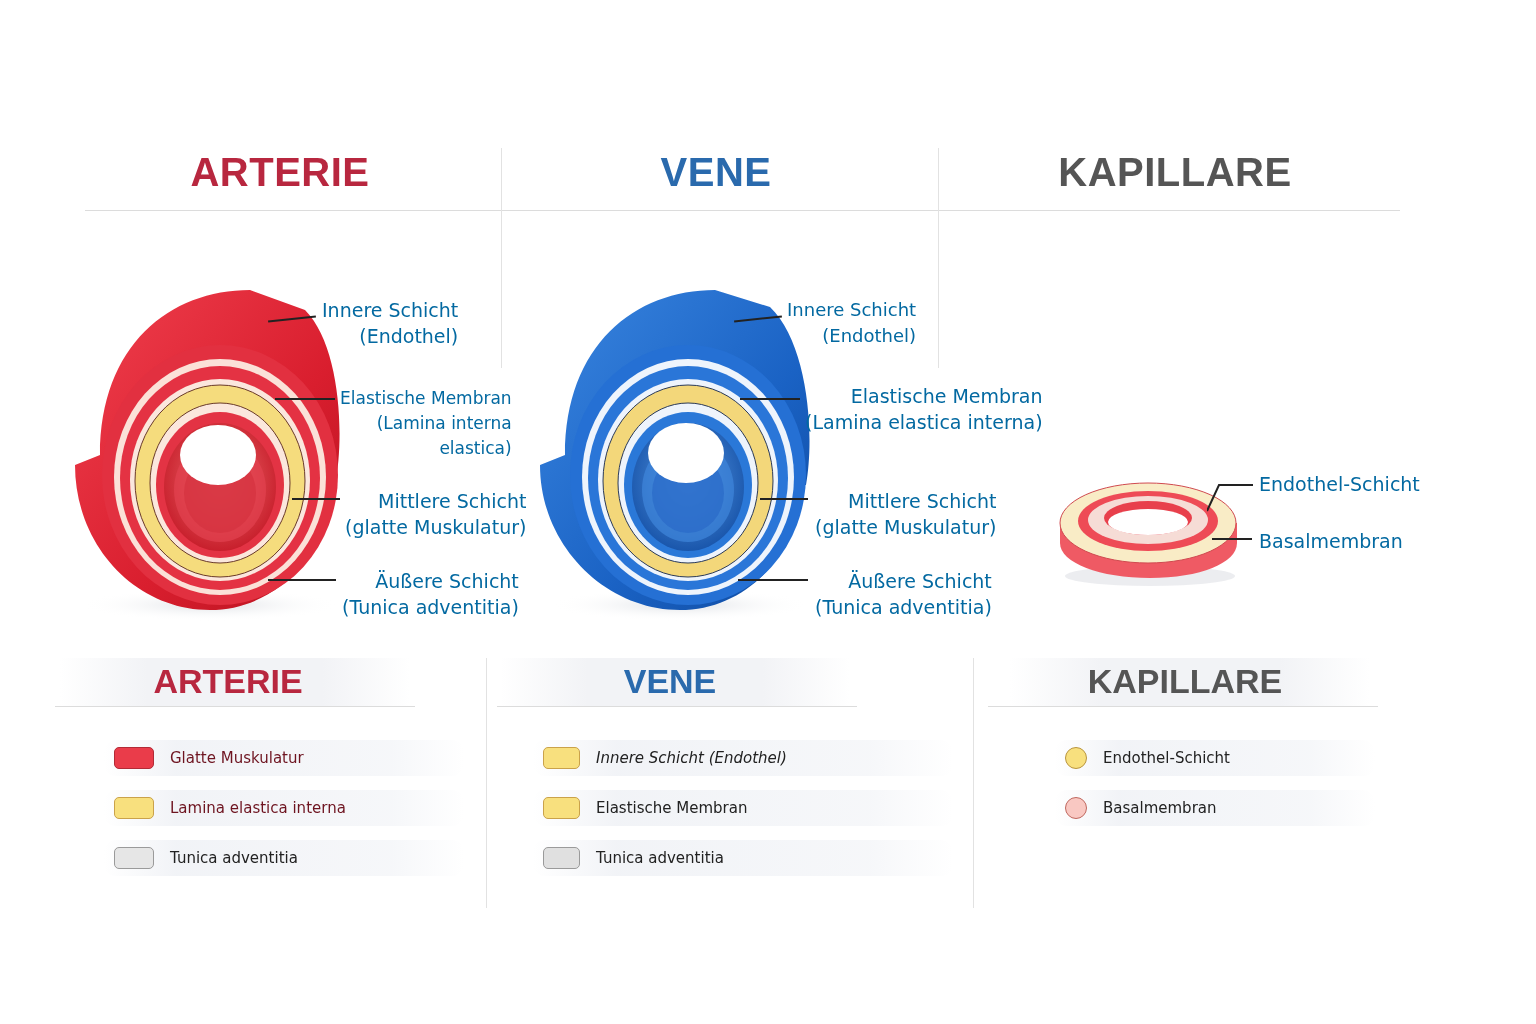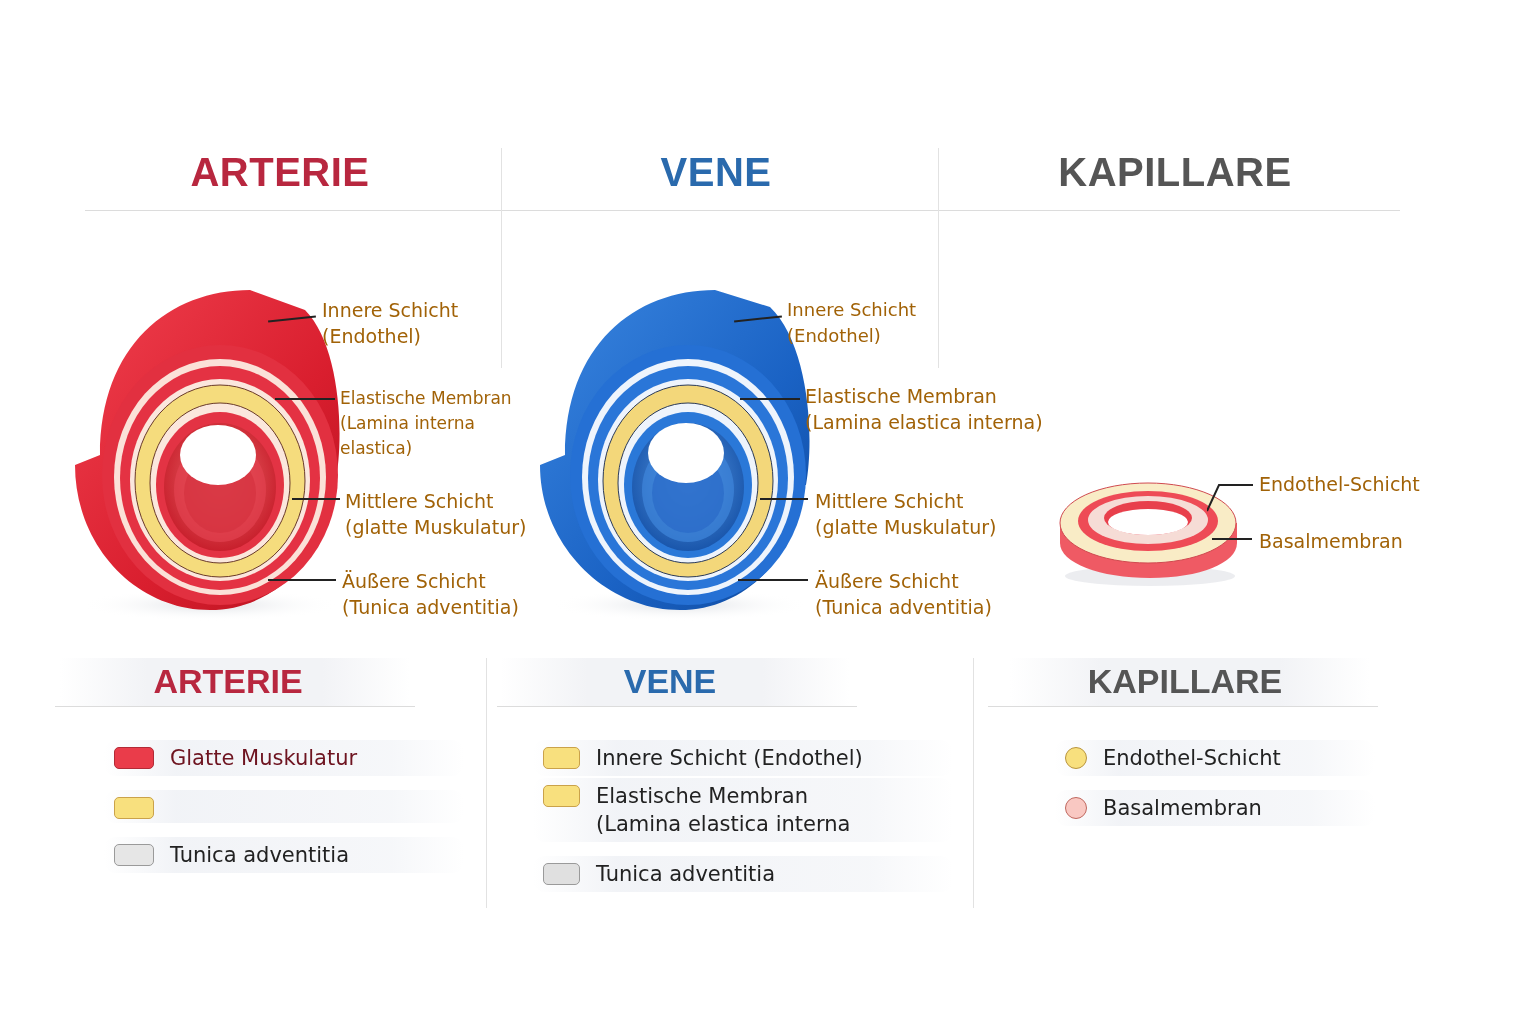--- a/index.html
+++ b/index.html
@@ -4,25 +4,25 @@
   <style>
     html, body { margin: 0; padding: 0; }
     body {
       width: 1536px; height: 1024px; background: #ffffff; position: relative; overflow: hidden;
       font-family: "DejaVu Sans", sans-serif; color: #222;
     }
     .abs { position: absolute; }
     .head { font-family: "Liberation Sans", sans-serif; font-weight: bold; font-size: 40px; text-align: center; letter-spacing: 0.5px; }
     .hline { height: 1px; background: #dcdcdc; }
     .vline { width: 1px; background: #e2e2e2; }
-    .lbl { font-size: 19px; line-height: 26px; color: #a16207; white-space: nowrap; }
+    .lbl { font-size: 19px; line-height: 26px; color: #0369a1; white-space: nowrap; text-align: right; }
     .lbl-sm { font-size: 17px; line-height: 25px; }
     .leader { height: 2px; background: #222; }
     .bhead { font-family: "Liberation Sans", sans-serif; font-weight: bold; font-size: 34px; text-align: center; }
-    .legend-row { display: flex; align-items: flex-start; gap: 16px; font-size: 21px; line-height: 28px; padding: 4px 10px; border-radius: 12px;
+    .legend-row { display: flex; align-items: flex-start; gap: 16px; font-size: 15px; line-height: 28px; padding: 4px 10px; border-radius: 12px;
       background: linear-gradient(90deg, rgba(245,246,248,0) 0%, rgba(240,242,246,0.9) 20%, rgba(240,242,246,0.6) 80%, rgba(245,246,248,0) 100%); }
     .swatch { width: 40px; height: 22px; border-radius: 5px; flex: 0 0 auto; margin-top: 3px; box-sizing: border-box; }
     .dot { width: 22px; height: 22px; border-radius: 50%; flex: 0 0 auto; margin-top: 3px; box-sizing: border-box; }
     .bar-bg { background: linear-gradient(90deg, rgba(246,247,249,0) 0%, #f2f3f6 25%, #f2f3f6 75%, rgba(246,247,249,0) 100%); }
   </style>
 </head>
 <body>
 
 <div class="abs head" style="left:130px; top:150px; width:300px; color:#b8273f;">ARTERIE</div>
 <div class="abs head" style="left:566px; top:150px; width:300px; color:#2a6aad;">VENE</div>
@@ -166,41 +166,41 @@
 <div class="abs bhead" style="left:78px; top:662px; width:300px; color:#b8273f;">ARTERIE</div>
 <div class="abs hline" style="left:55px; top:706px; width:360px;"></div>
 
 <div class="abs" style="left:104px; top:740px; width:360px;">
   <div class="legend-row" style="margin-bottom:14px;">
     <span class="swatch" style="background:#ea3c4a; border:1px solid #b22a36;"></span>
     <span style="color:#6e1420;">Glatte Muskulatur</span>
   </div>
   <div class="legend-row" style="margin-bottom:14px;">
     <span class="swatch" style="background:#f8e07e; border:1px solid #caa24a;"></span>
+    <span style="color:#6e1420;">Lamina elastica interna</span>
   </div>
   <div class="legend-row">
     <span class="swatch" style="background:#e6e6e6; border:1px solid #9a9a9a;"></span>
     <span style="color:#222;">Tunica adventitia</span>
   </div>
 </div>
 
 <div class="abs bar-bg" style="left:500px; top:658px; width:350px; height:48px;"></div>
 <div class="abs bhead" style="left:520px; top:662px; width:300px; color:#2a6aad;">VENE</div>
 <div class="abs hline" style="left:497px; top:706px; width:360px;"></div>
 
 <div class="abs" style="left:533px; top:740px; width:420px;">
-  <div class="legend-row" style="margin-bottom:2px;">
+  <div class="legend-row" style="margin-bottom:14px;font-style:italic;">
     <span class="swatch" style="width:37px; background:#f8e07e; border:1px solid #caa24a;"></span>
     <span>Innere Schicht (Endothel)</span>
   </div>
   <div class="legend-row" style="margin-bottom:14px;">
     <span class="swatch" style="width:37px; background:#f8e07e; border:1px solid #caa24a;"></span>
     <span>
       <span style="display:block;">Elastische Membran</span>
-      <span style="display:block;">(Lamina elastica interna</span>
     </span>
   </div>
   <div class="legend-row">
     <span class="swatch" style="width:37px; background:#e0e0e0; border:1px solid #9a9a9a;"></span>
     <span>Tunica adventitia</span>
   </div>
 </div>
 
 <div class="abs bar-bg" style="left:1010px; top:658px; width:360px; height:48px;"></div>
 <div class="abs bhead" style="left:1035px; top:662px; width:300px; color:#555555;">KAPILLARE</div>

